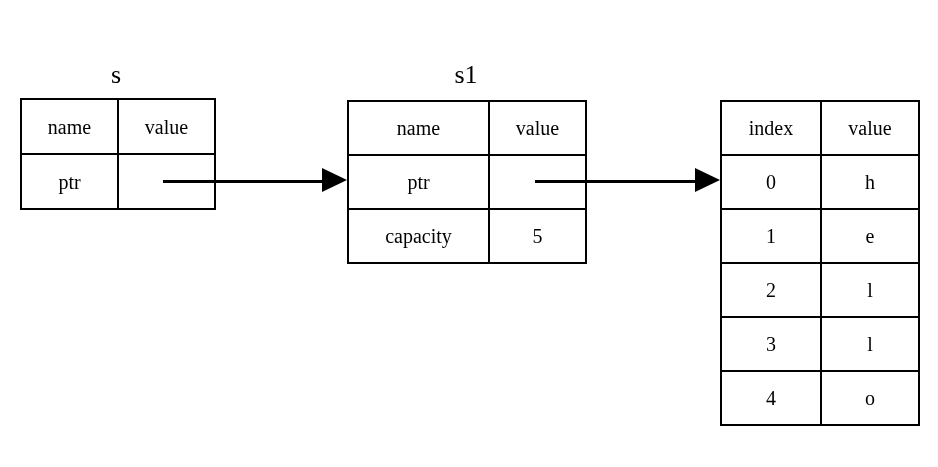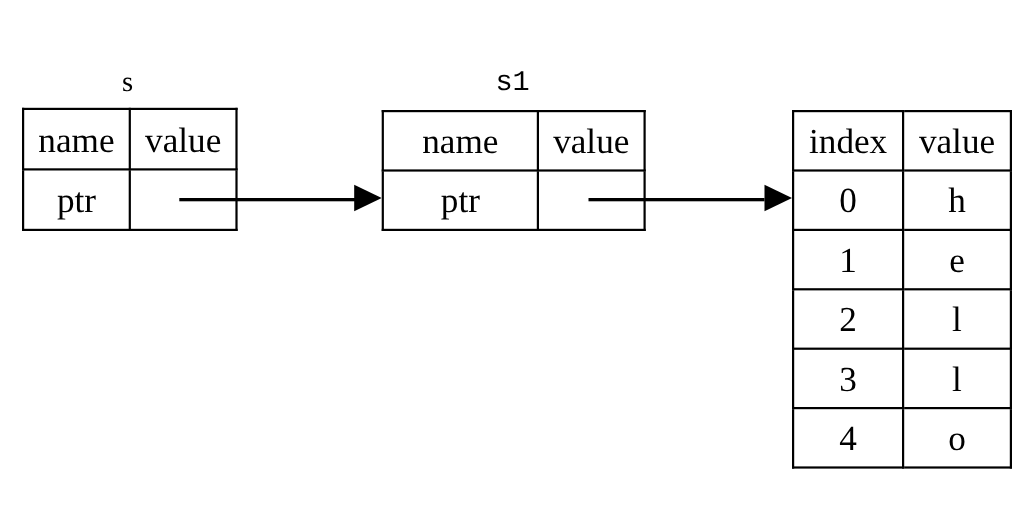--- a/index.html
+++ b/index.html
@@ -29,21 +29,21 @@
   .tbl {
     position: absolute;
     border-collapse: collapse;
     table-layout: fixed;
     background: #ffffff;
   }
   .tbl td {
     border: 2px solid #000000;
     text-align: center;
     vertical-align: middle;
-    font-size: 32px;
+    font-size: 20px;
     line-height: 1;
     padding: 0;
     background: #ffffff;
   }
 
   
   .caption {
     position: absolute;
     font-size: 26px;
     line-height: 1;
@@ -72,21 +72,20 @@
     top: 100px;
     width: 238px;
   }
   #table-s1 td { height: 52px; }
   #table-s1 td.c-name  { width: 139px; }
   #table-s1 td.c-value { width: 95px; }
   #caption-s1 {
     left: 347px;
     top: 62px;
     width: 238px;
-    font-family: Liberation Mono, monospace;
   }
 
   
   #table-buf {
     left: 720px;
     top: 100px;
     width: 198px;
   }
   #table-buf td { height: 52px; }
   #table-buf td.c-index { width: 98px; }
@@ -141,20 +140,24 @@
   <table class="tbl" id="table-s1">
     <tbody>
       <tr>
         <td class="c-name">name</td>
         <td class="c-value">value</td>
       </tr>
       <tr>
         <td class="c-name">ptr</td>
         <td class="c-value"></td>
       </tr>
+      <tr>
+        <td class="c-name">capacity</td>
+        <td class="c-value">5</td>
+      </tr>
     </tbody>
   </table>
 
   <div class="arrow-line" id="arrow2-line"></div>
   <div class="arrow-head" id="arrow2-head"></div>
 
   <table class="tbl" id="table-buf">
     <tbody>
       <tr>
         <td class="c-index">index</td>

